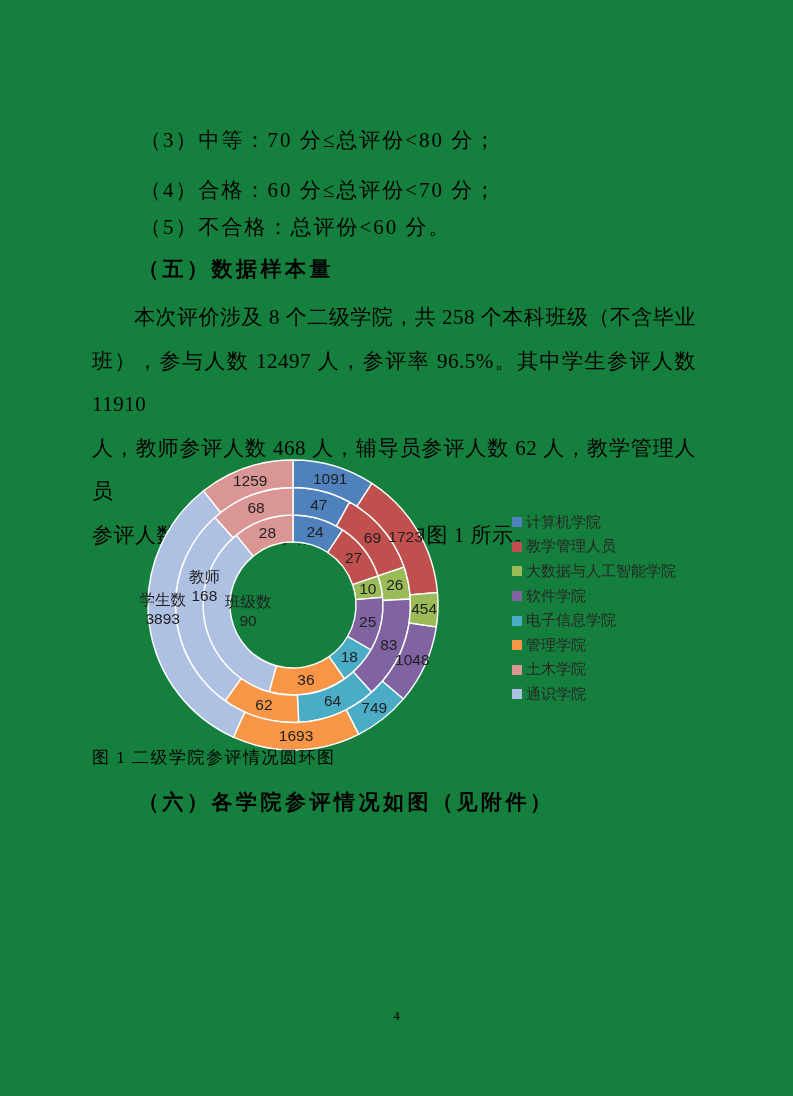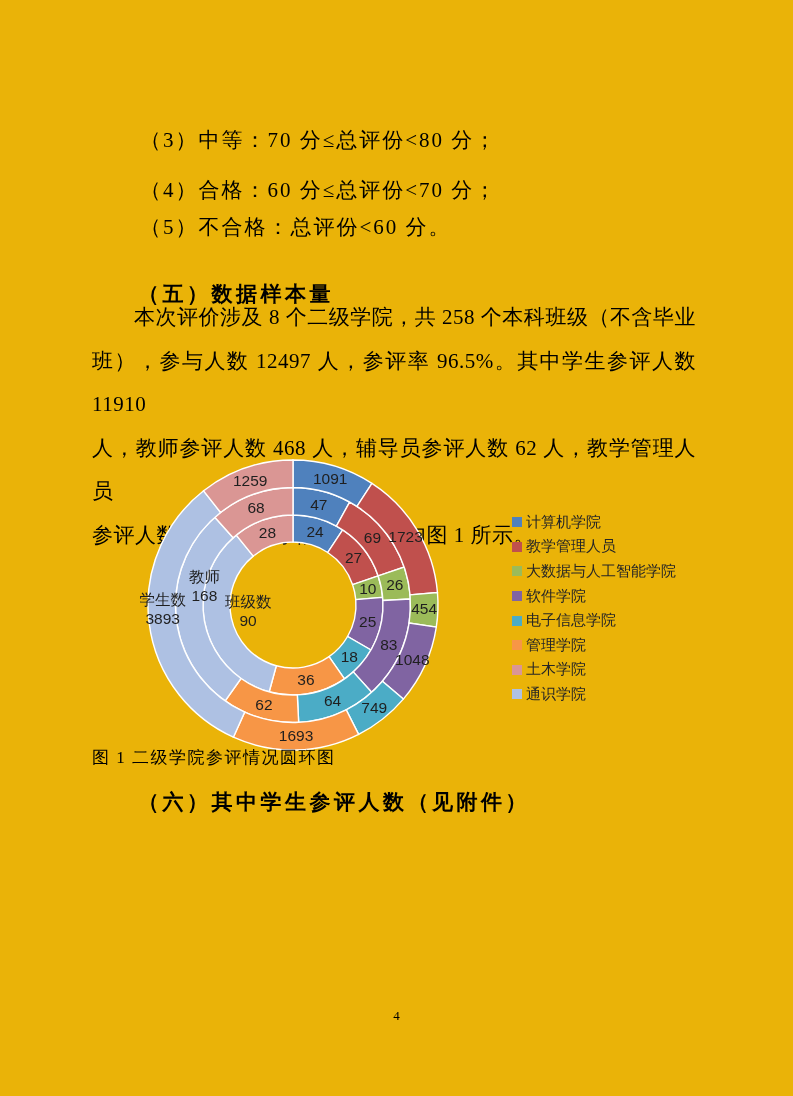--- a/index.html
+++ b/index.html
@@ -1,36 +1,36 @@
 <!DOCTYPE html>
 <html><head>
 <meta charset="utf-8">
 <style>
   html,body{margin:0;padding:0;background:#ffffff;}
   .page{
     position:relative;
     width:793px;height:1096px;
-    background:#eab308;
+    background:#15803d;
     font-family:"Liberation Serif","DejaVu Serif",serif;
     color:#000;
     overflow:hidden;
   }
   .gline{
     position:absolute;left:140px;
     font-size:21px;letter-spacing:2px;white-space:nowrap;
   }
   .gline.l3{top:126px;}
   .gline.l4{top:176px;}
   .gline.l5{top:213px;}
   .heading{
     position:absolute;left:138px;
     font-family:"Liberation Sans","DejaVu Sans",sans-serif;
     font-weight:bold;font-size:21px;letter-spacing:3.5px;white-space:nowrap;
   }
-  .heading.h5{top:255px;margin-top:25px;}
+  .heading.h5{top:255px;}
   .heading.h6{top:788px;}
   .para{
     position:absolute;left:92px;top:296px;width:604px;
     font-size:21px;line-height:43.5px;letter-spacing:0.5px;
   }
   .pline{text-align:justify;text-align-last:justify;}
   .pline.first{padding-left:42px;}
   .pline.last{text-align-last:left;}
   .chart-wrap{position:absolute;left:80px;top:450px;width:400px;height:312px;}
   .chart-wrap svg{display:block;}
@@ -151,17 +151,17 @@
         <span>土木学院</span>
       </div>
       <div class="legend-item">
         <span class="legend-swatch" style="background: rgb(174, 193, 227);"></span>
         <span>通识学院</span>
       </div>
     </div>
 
   <div class="caption">图 1 二级学院参评情况圆环图</div>
 
-  <div class="heading h6">（六）其中学生参评人数（见附件）</div>
+  <div class="heading h6">（六）各学院参评情况如图（见附件）</div>
 
   <div class="pagenum">4</div>
 
 </div>
 
 </body></html>

